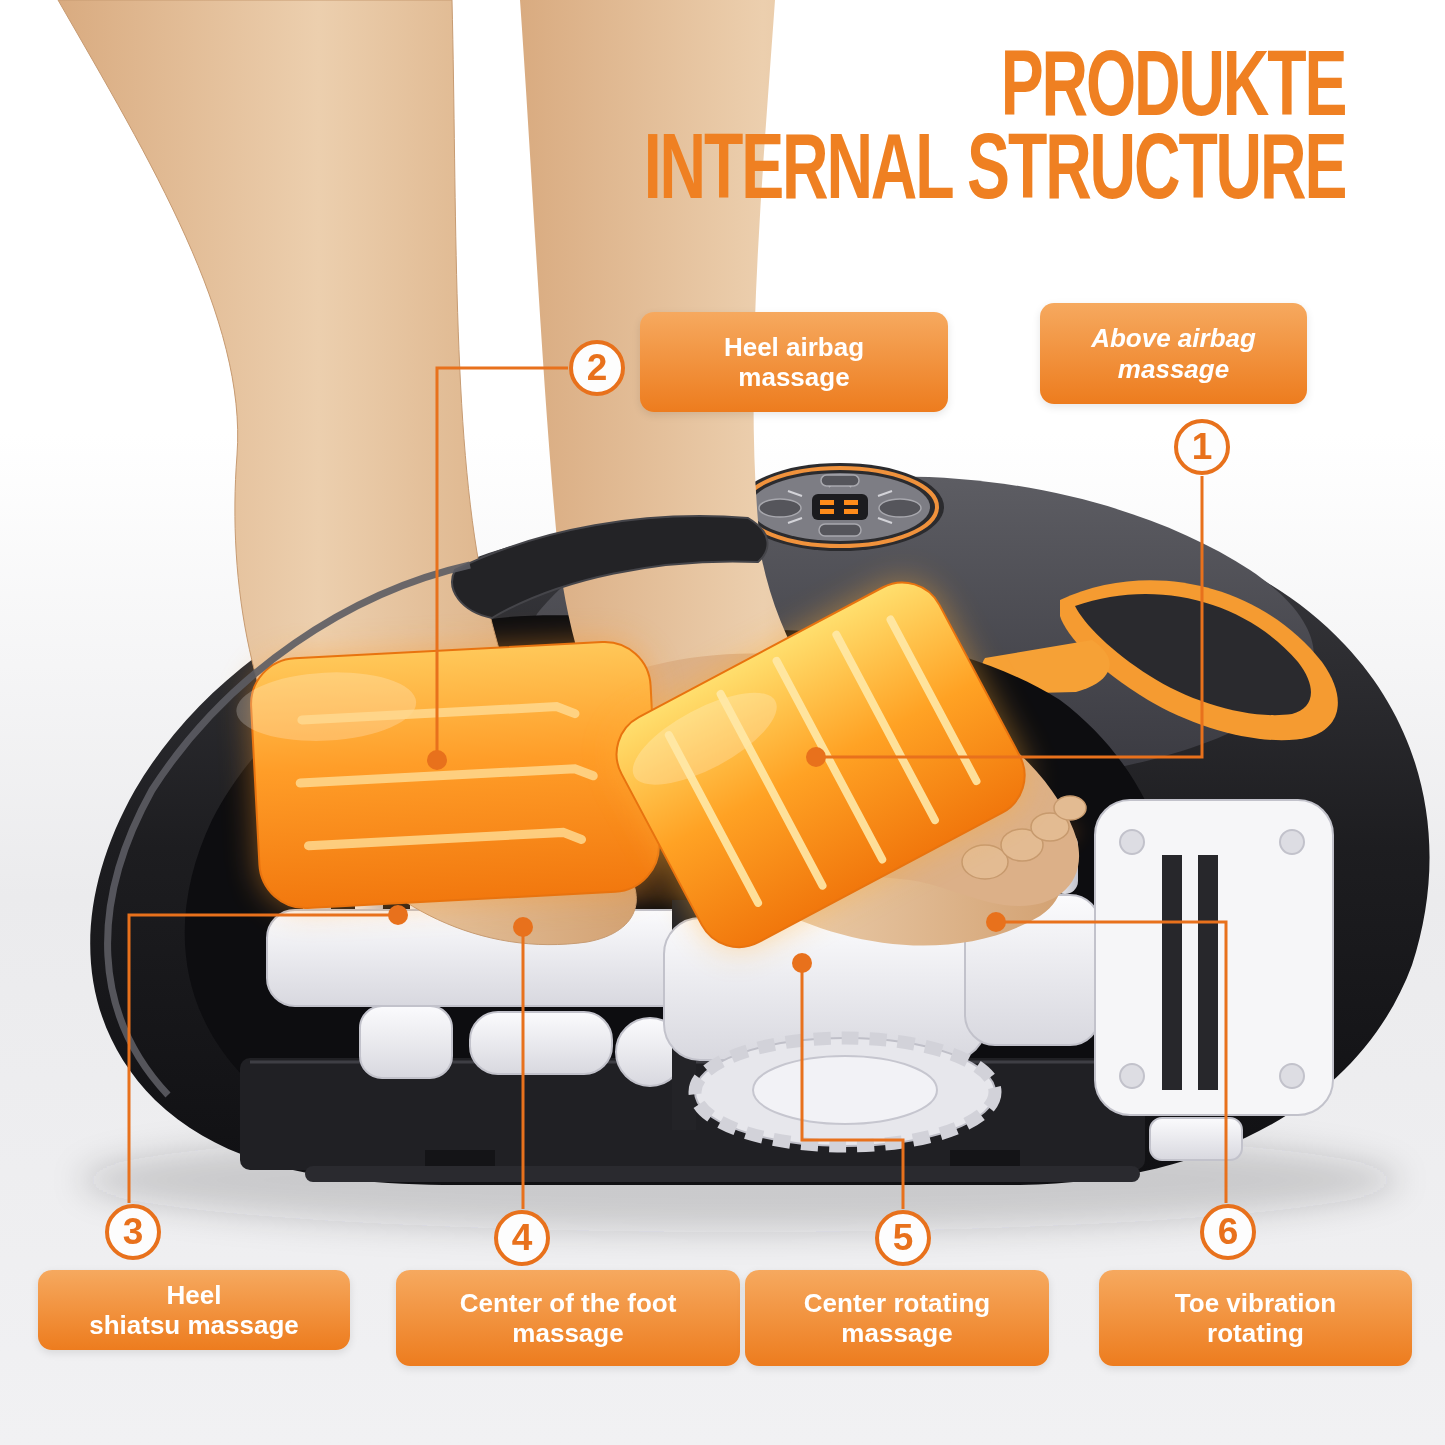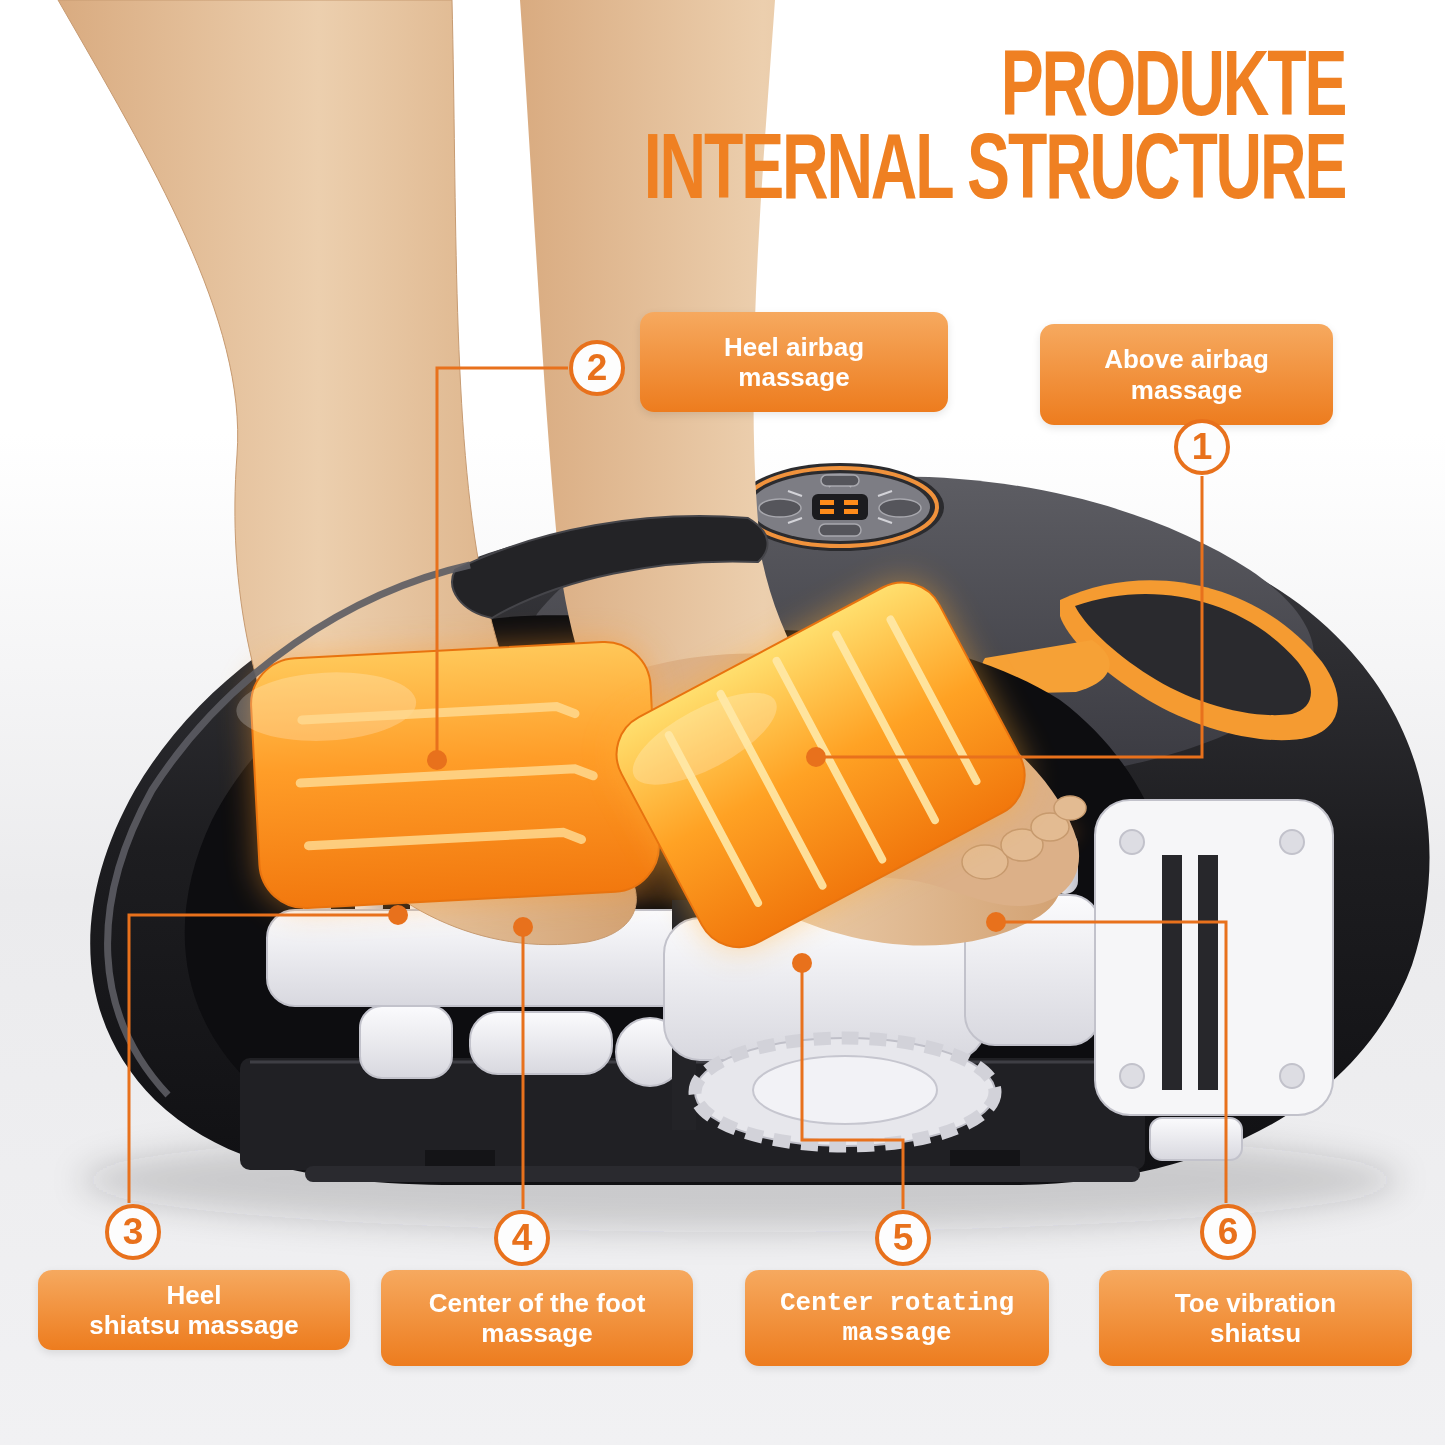--- a/index.html
+++ b/index.html
@@ -36,24 +36,24 @@
     position:absolute;
     background:linear-gradient(180deg,var(--label-grad-top) 0%,var(--label-grad-bottom) 100%);
     border-radius:14px;
     color:var(--label-text);
     font-weight:bold;font-size:26px;line-height:1.16;
     display:flex;align-items:center;justify-content:center;text-align:center;
     white-space:pre-line;
     box-shadow:0 3px 8px rgba(0,0,0,.10);
   }
   .b-heel-airbag   {left:640px;  top:312px; width:308px; height:100px;}
-  .b-above-airbag  {left:1040px; top:324px; width:293px; height:101px;}
+  .b-above-airbag  {left:1040px; top:303px; width:267px; height:101px;font-style:italic;}
   .b-heel-shiatsu  {left:38px;   top:1270px;width:312px; height:80px;}
-  .b-center-foot   {left:381px;  top:1270px;width:312px; height:96px;}
-  .b-center-rotate {left:745px;  top:1270px;width:304px; height:96px;font-family:Liberation Mono, monospace;}
+  .b-center-foot   {left:396px;  top:1270px;width:344px; height:96px;}
+  .b-center-rotate {left:745px;  top:1270px;width:304px; height:96px;}
   .b-toe-vibration {left:1099px; top:1270px;width:313px; height:96px;}
 
   
   .num-circle{
     position:absolute;width:56px;height:56px;border-radius:50%;
     background:#fdfdfd;border:4px solid var(--callout-line);
     color:var(--callout-line);font-weight:bold;font-size:37px;
     display:flex;align-items:center;justify-content:center;
   }
   .n1{left:1174px;top:419px;}
@@ -265,21 +265,21 @@
 massage</div>
   <div class="label-box b-heel-airbag">Heel airbag
 massage</div>
   <div class="label-box b-heel-shiatsu">Heel
 shiatsu massage</div>
   <div class="label-box b-center-foot">Center of the foot
 massage</div>
   <div class="label-box b-center-rotate">Center rotating
 massage</div>
   <div class="label-box b-toe-vibration">Toe vibration
-shiatsu</div>
+rotating</div>
 
   <div class="num-circle n1">1</div>
   <div class="num-circle n2">2</div>
   <div class="num-circle n3">3</div>
   <div class="num-circle n4">4</div>
   <div class="num-circle n5">5</div>
   <div class="num-circle n6">6</div>
 
 </div>
 

